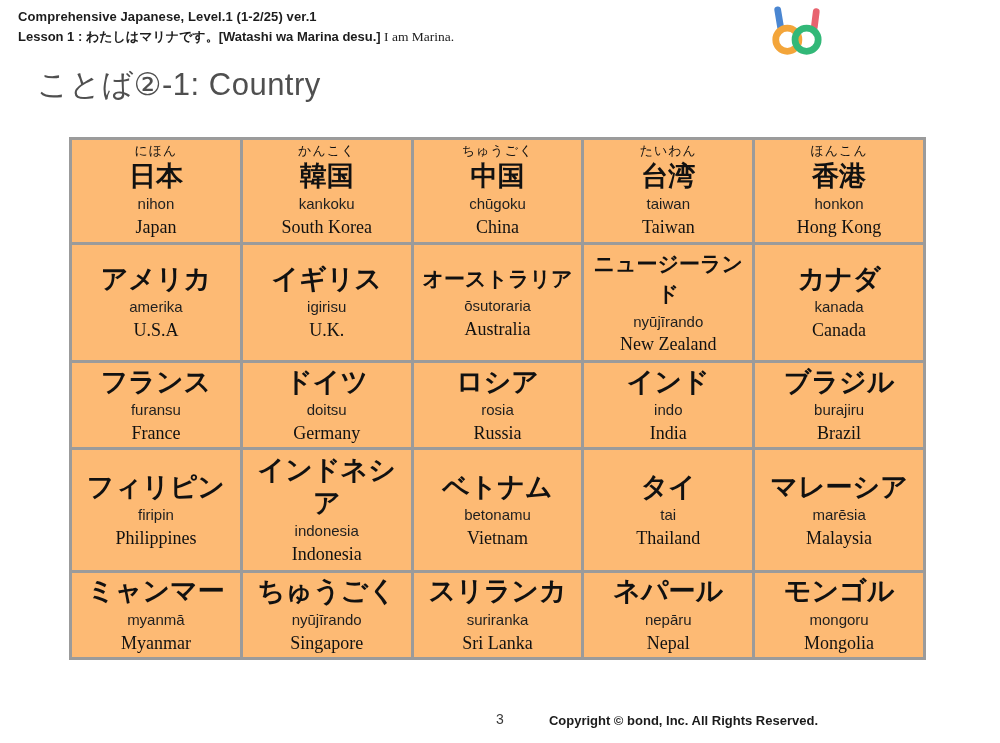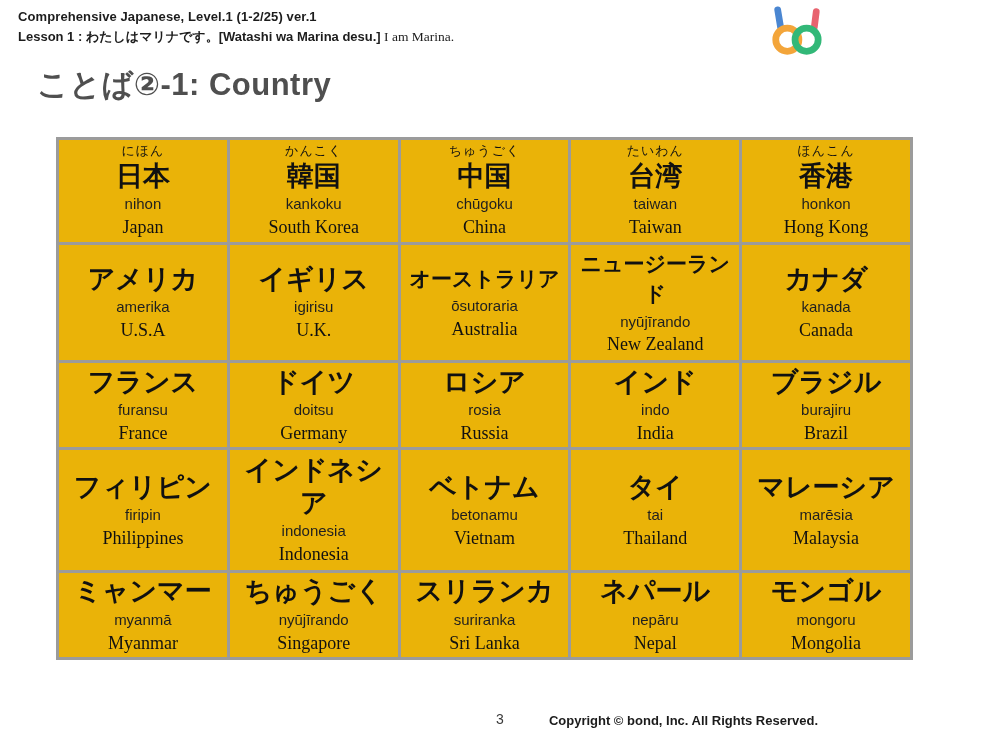--- a/index.html
+++ b/index.html
@@ -22,30 +22,30 @@
     font-family: "Liberation Serif", "DejaVu Serif", serif;
     font-weight: normal; font-size: 13.5px;
   }
 
   
   .logo { position: absolute; right: 8px; top: 4px; width: 58px; height: 54px; }
 
   
   .page-title {
     position: absolute; left: 37px; top: 64px;
-    font-size: 31px; font-weight: bold; color: #4f4f4f; letter-spacing: 0.5px;
+    font-size: 31px; font-weight: normal; color: #4f4f4f; letter-spacing: 0.5px;
     margin: 0;
   }
 
   
   table.vocab {
-    position: absolute; left: 56px; top: 137px;
+    position: absolute; left: 69px; top: 137px;
     width: 857px; height: 523px;
     border-collapse: collapse; table-layout: fixed;
-    background: #eab308;
+    background: #fdba74;
   }
   table.vocab td {
     border: 3px solid #9b9b9b;
     text-align: center; vertical-align: middle;
     padding: 0 2px;
   }
   .furigana { font-size: 13px; line-height: 1.25; color: #111; letter-spacing: 1px; }
   .word     { font-size: 27px; line-height: 1.2; font-weight: 600; color: #111; }
   td.long .word { font-size: 21px; line-height: 1.45; }
   .romaji   { font-size: 15px; line-height: 1.25; color: #1f1f1f; margin-top: 3px; }

